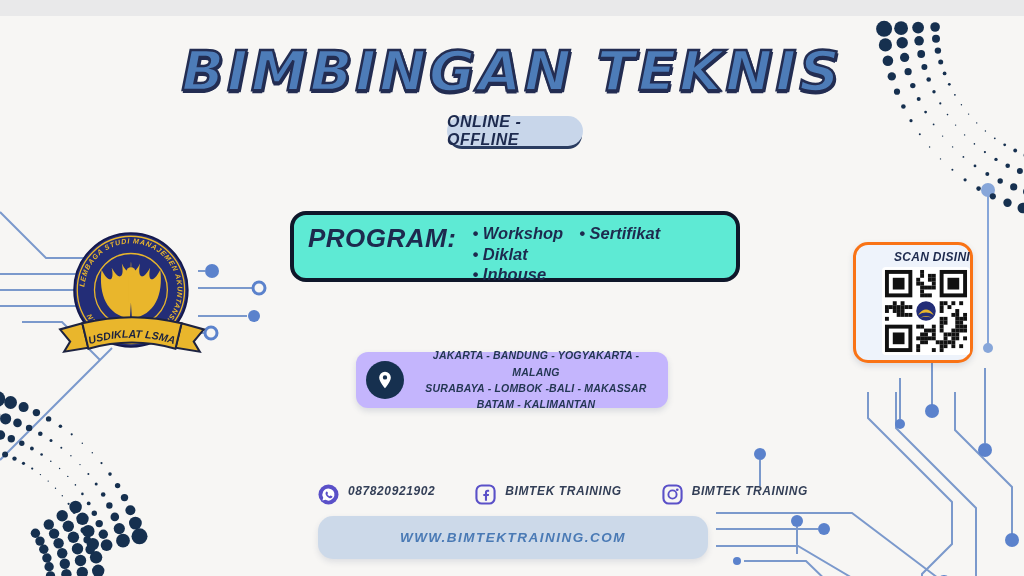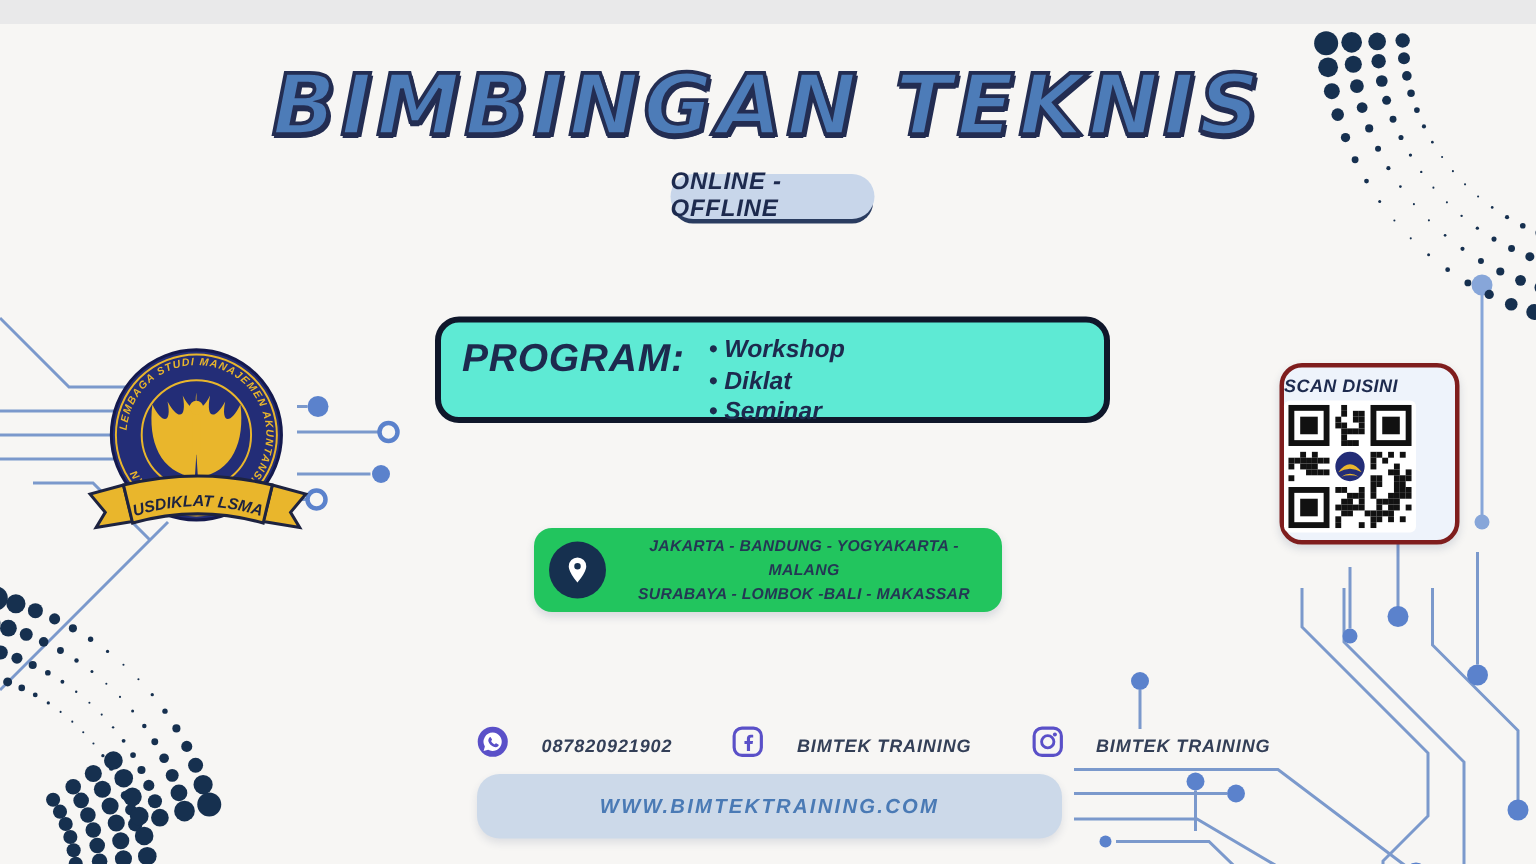--- a/index.html
+++ b/index.html
@@ -44,44 +44,44 @@
     white-space:nowrap;
   }
   .program-box li::before{content:"•  ";}
 
   
   .logo{position:absolute;left:56px;top:210px;width:162px;height:138px;}
 
   
   .qr-card{
     position:absolute;left:853px;top:226px;width:114px;height:110px;
-    background:#eef3fb;border:3px solid #7f1d1d;border-radius:15px;
-    display:flex;flex-direction:column;align-items:flex-start;padding-top:5px;
+    background:#eef3fb;border:3px solid #f97316;border-radius:15px;
+    display:flex;flex-direction:column;align-items:flex-end;padding-top:5px;
     box-shadow:0 3px 6px rgba(40,60,100,.15);
   }
   .qr-label{font-size:12px;font-weight:bold;color:#1d2a4e;letter-spacing:.3px;}
   .qr-wrap{margin-top:3px;background:#ffffff;border-radius:4px;padding:2px;line-height:0;}
 
   
   .loc-pill{
     position:absolute;left:356px;top:336px;width:312px;height:56px;
-    background:#22c55e;border-radius:12px;
+    background:#c4b5fd;border-radius:12px;
     display:flex;align-items:center;gap:12px;padding:0 12px 0 10px;
     box-sizing:border-box;box-shadow:0 3px 6px rgba(40,60,100,.15);
   }
   .loc-icon{
     width:38px;height:38px;border-radius:50%;background:#16304f;flex:0 0 38px;
     display:flex;align-items:center;justify-content:center;
   }
   .loc-lines{flex:1;text-align:center;color:#243754;font-size:10.5px;
     font-weight:600;letter-spacing:.2px;line-height:1.55;}
 
   
   .contacts{position:absolute;left:318px;top:468px;display:flex;gap:40px;align-items:center;}
-  .contact{display:flex;align-items:center;gap:22px;}
+  .contact{display:flex;gap:9px;}
   .contact .label{font-size:12px;font-weight:600;color:#333f57;letter-spacing:.6px;}
 
   
   .site-pill{
     position:absolute;left:318px;top:500px;width:390px;height:43px;
     background:#ccd9e9;border-radius:15px;
     display:flex;align-items:center;justify-content:center;
     color:#4a7ab5;font-size:13.5px;font-weight:bold;letter-spacing:1.5px;
     box-shadow:0 3px 6px rgba(40,60,100,.12);
   }
@@ -293,23 +293,24 @@
   </svg>
 
   <h1 class="title">BIMBINGAN TEKNIS</h1>
   <div class="badge">ONLINE - OFFLINE</div>
 
   <div class="program-box">
     <span class="program-label">PROGRAM:</span>
     <ul>
       <li>Workshop</li>
       <li>Diklat</li>
-      <li>Seminar</li>
+      <li>Inhouse</li>
     </ul>
     <ul>
+      <li>Sertifikat</li>
     </ul>
   </div>
 
   <div class="logo">
     <svg viewBox="0 0 160 136" width="162" height="138">
       <defs>
         <path id="ringPath" d="M 74,63 m -46,0 a 46,46 0 1 1 92,0 a 46,46 0 1 1 -92,0"></path>
         <path id="ribbonPath" d="M 32,117 Q 75,103 118,117"></path>
       </defs>
       <circle cx="74" cy="63" r="56" fill="#232d77" stroke="#14194d" stroke-width="2"></circle>
@@ -459,20 +460,21 @@
 
   <div class="loc-pill">
     <div class="loc-icon">
       <svg width="20" height="20" viewBox="0 0 24 24">
         <path fill="#ffffff" d="M12 2a7 7 0 0 0-7 7c0 5 7 13 7 13s7-8 7-13a7 7 0 0 0-7-7zm0 9.5A2.6 2.6 0 1 1 12 6.3a2.6 2.6 0 0 1 0 5.2z"></path>
       </svg>
     </div>
     <div class="loc-lines">
       <div>JAKARTA - BANDUNG - YOGYAKARTA - MALANG</div>
       <div>SURABAYA - LOMBOK -BALI - MAKASSAR</div>
+      <div>BATAM - KALIMANTAN</div>
     </div>
   </div>
 
   <div class="contacts">
     <div class="contact">
       <span>
         <svg width="21" height="21" viewBox="0 0 22 22">
           <circle cx="11" cy="11" r="10.5" fill="#5a50c8"></circle>
           <path fill="#ffffff" d="M11 4.6a6.4 6.4 0 0 0-5.5 9.7l-.9 3.1 3.2-.8A6.4 6.4 0 1 0 11 4.6z"></path>
           <path fill="#5a50c8" d="M8.6 8.2c.5-.8 1-.4 1.3.1l.5.9c.2.4 0 .7-.3 1-.2.2-.3.4-.1.7.4.7 1.1 1.4 1.9 1.8.3.1.5 0 .7-.2.3-.3.6-.5 1-.3l1 .5c.5.3.9.7.1 1.5-.7.7-2 .9-3.5.1-1.5-.8-2.7-2-3.2-3.5-.3-1 .1-2 .6-2.6z"></path>

